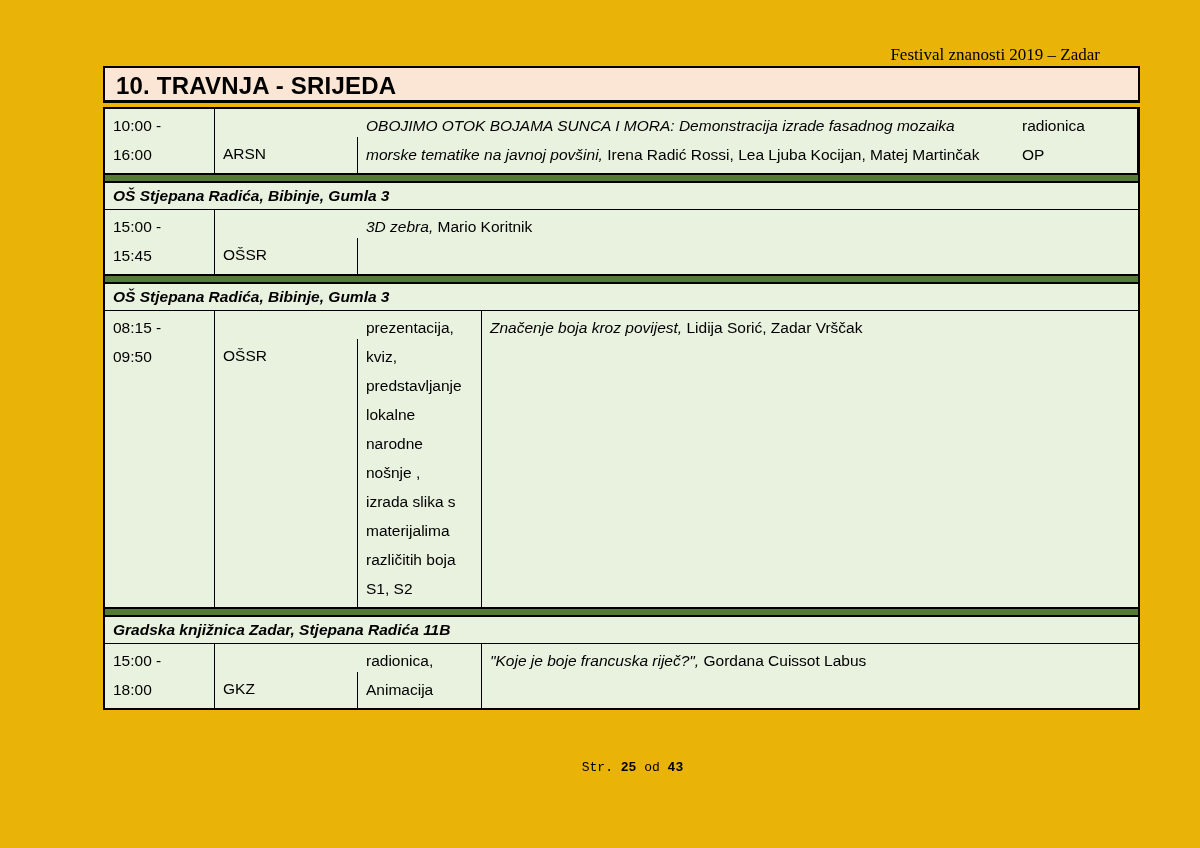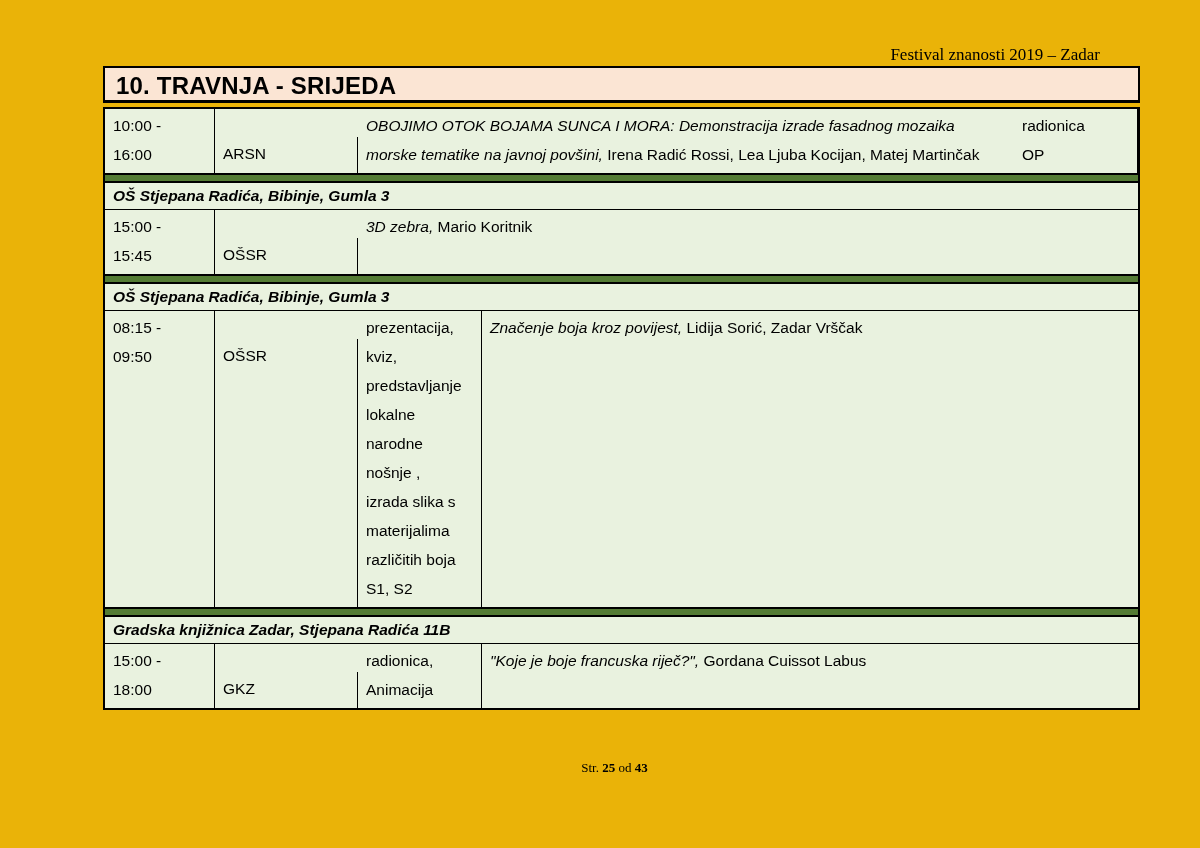--- a/index.html
+++ b/index.html
@@ -71,24 +71,24 @@
     font-weight: bold;
     font-size: 15.5px;
     line-height: 21px;
     padding: 2px 4px 3px 8px;
     border-bottom: 1.5px solid #000;
     font-style: italic;
   }
   .page-footer {
     position: absolute;
     top: 760px;
-    left: 96px;
+    left: 114px;
     width: 1037px;
     text-align: center;
-    font-family: Liberation Serif, serif;
+    font-family: Liberation Mono, monospace;
     font-size: 13px;
   }
   .page-footer b { font-weight: bold; }
 </style>
 </head>
 <body>
 
 <div class="page">
 
   <div class="page-header">Festival znanosti 2019 – Zadar</div>

